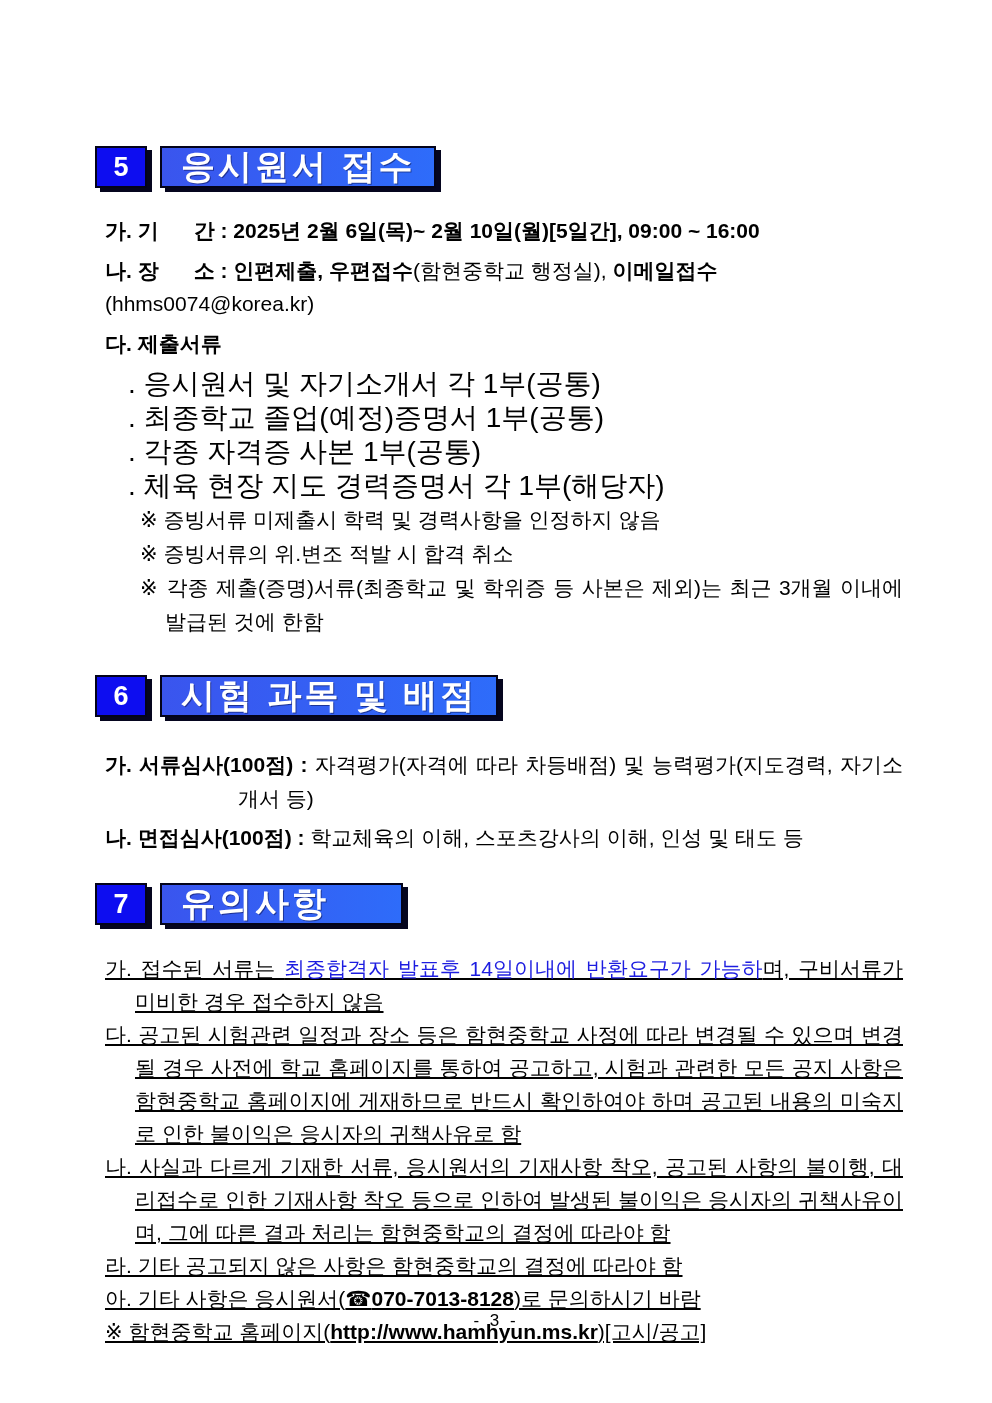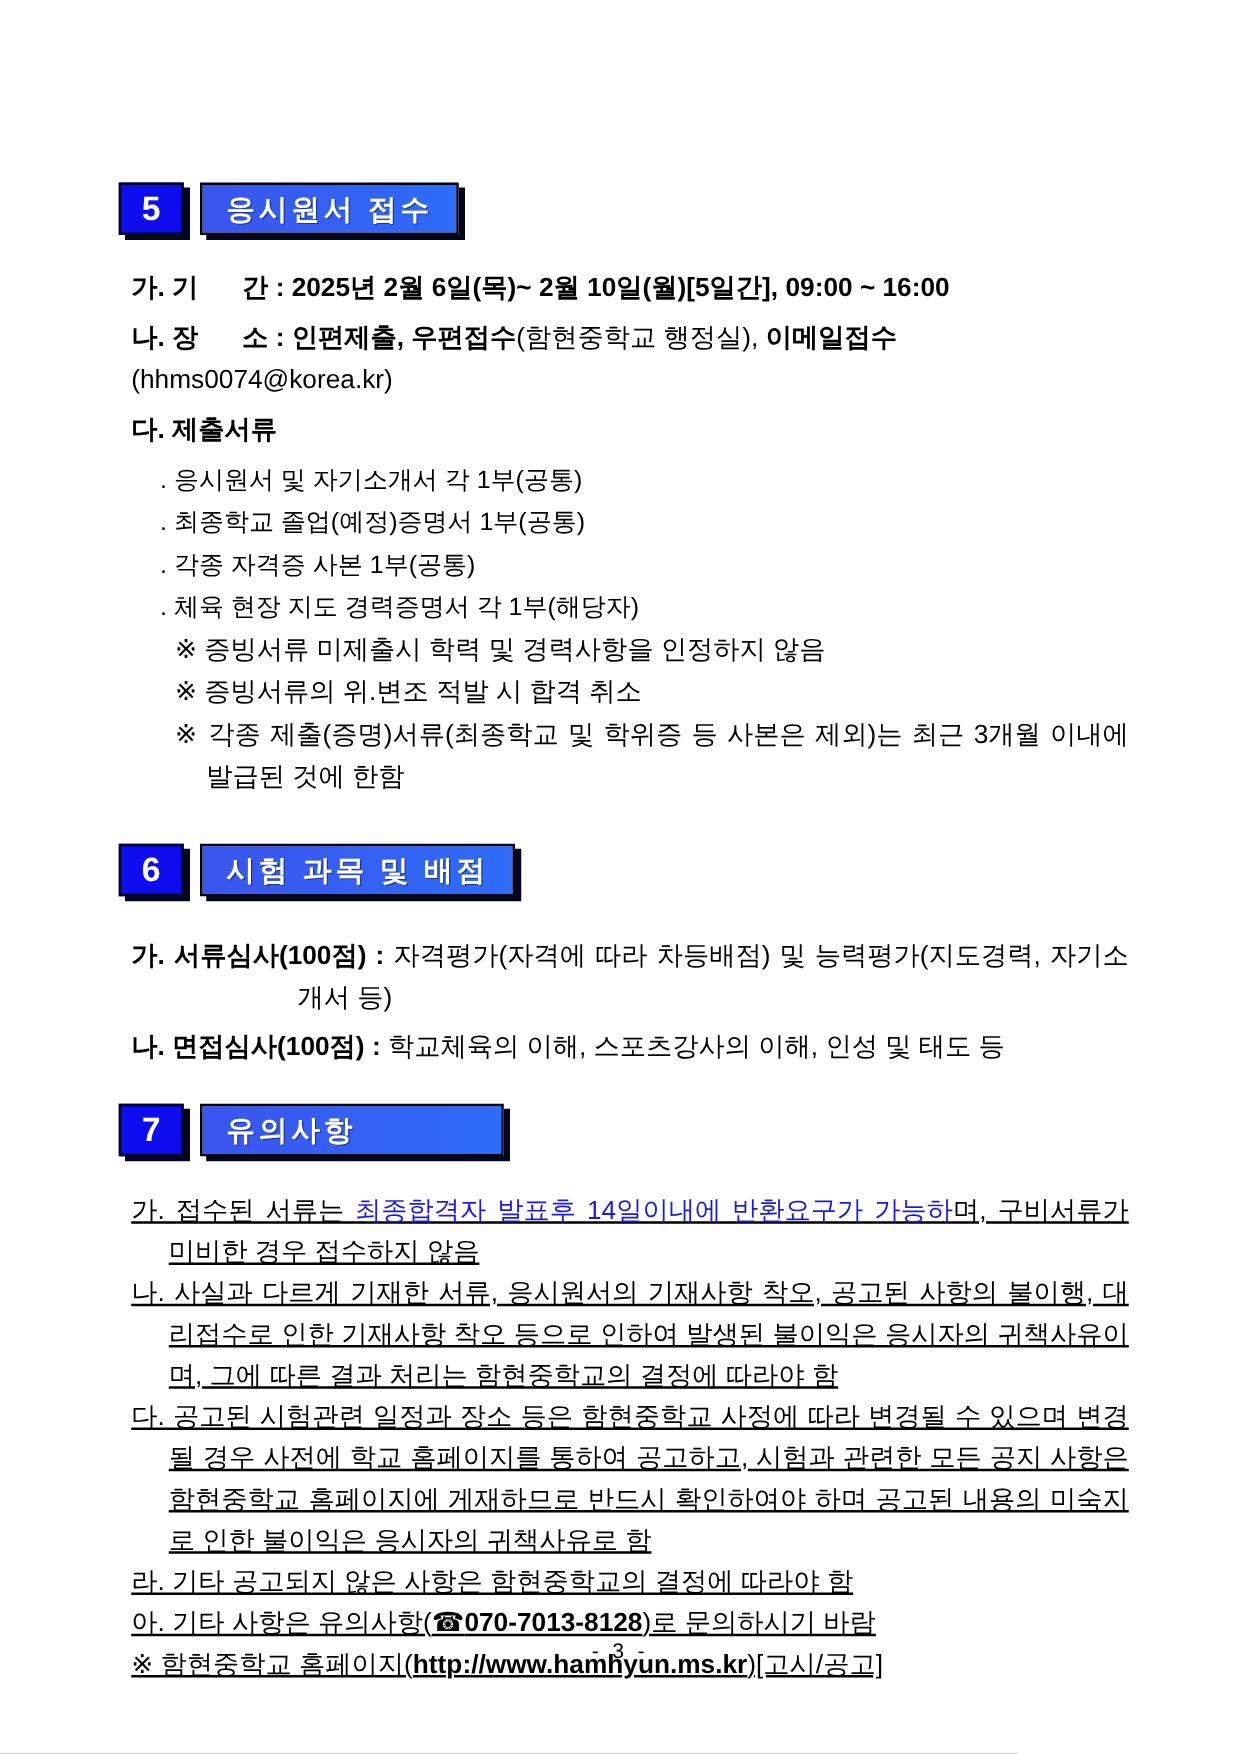--- a/index.html
+++ b/index.html
@@ -28,38 +28,38 @@
   .sec-num{
     width:52px;flex:0 0 52px;
     background:var(--section-number-bg);
     color:#fff;font-size:27px;font-weight:700;
     display:flex;align-items:center;justify-content:center;
     border:2px solid #03031a;
     box-shadow:5px 4px 0 var(--header-shadow);
   }
   .sec-title{
     background:linear-gradient(to right,var(--section-title-bg-left),var(--section-title-bg-right));
-    color:#fff;font-size:23px;font-weight:700;letter-spacing:3px;
+    color:#fff;font-size:34px;font-weight:700;letter-spacing:3px;
     display:flex;align-items:center;
     padding:0 19px;
     border:2px solid #03031a;
     box-shadow:5px 4px 0 var(--header-shadow);
     text-shadow:1px 1px 0 rgba(0,0,40,.45);
   }
   .sec-title.wide{min-width:243px;}
 
   
   .b{font-weight:700;}
   .pre{white-space:pre-wrap;}
   .blue{color:var(--highlight-blue);}
 
   .sec5-body{margin-top:26px;}
   .kv{font-size:21px;line-height:33px;margin-bottom:7px;padding-left:10px;}
   .doc-list{margin-top:1px;}
-  .doc-item{font-size:20px;line-height:34px;padding-left:33px;}
+  .doc-item{font-size:28px;line-height:34px;padding-left:33px;}
   .note-list{margin-top:0;}
   .note{font-size:21px;line-height:34px;padding-left:70px;text-indent:-25px;text-align:justify;}
 
   .sec6{margin-top:36px;}
   .sec6-body{margin-top:31px;}
   .score-item{font-size:21px;line-height:34px;margin-bottom:5px;padding-left:143px;text-indent:-133px;text-align:justify;}
 
   .sec7{margin-top:28px;}
   .sec7-body{margin-top:27px;text-decoration:underline;}
   .para{font-size:21px;line-height:33px;margin-bottom:0;padding-left:40px;text-indent:-30px;text-align:justify;}
@@ -109,23 +109,23 @@
       </div>
     </section>
 
     <section class="sec7">
       <div class="sec-head">
         <div class="sec-num">7</div>
         <div class="sec-title wide">유의사항</div>
       </div>
       <div class="sec7-body">
         <p class="para"><span>가. 접수된 서류는 </span><span class="blue">최종합격자 발표후 14일이내에 반환요구가 가능하</span><span>며, 구비서류가 미비한 경우 접수하지 않음</span></p>
+        <p class="para">다. 공고된 시험관련 일정과 장소 등은 함현중학교 사정에 따라 변경될 수 있으며 변경될 경우 사전에 학교 홈페이지를 통하여 공고하고, 시험과 관련한 모든 공지 사항은 함현중학교 홈페이지에 게재하므로 반드시 확인하여야 하며 공고된 내용의 미숙지로 인한 불이익은 응시자의 귀책사유로 함</p>
         <p class="para">나. 사실과 다르게 기재한 서류, 응시원서의 기재사항 착오, 공고된 사항의 불이행, 대리접수로 인한 기재사항 착오 등으로 인하여 발생된 불이익은 응시자의 귀책사유이며, 그에 따른 결과 처리는 함현중학교의 결정에 따라야 함</p>
-        <p class="para">다. 공고된 시험관련 일정과 장소 등은 함현중학교 사정에 따라 변경될 수 있으며 변경될 경우 사전에 학교 홈페이지를 통하여 공고하고, 시험과 관련한 모든 공지 사항은 함현중학교 홈페이지에 게재하므로 반드시 확인하여야 하며 공고된 내용의 미숙지로 인한 불이익은 응시자의 귀책사유로 함</p>
         <p class="para">라. 기타 공고되지 않은 사항은 함현중학교의 결정에 따라야 함</p>
-        <p class="para"><span>아. 기타 사항은 유의사항(</span><span>☎</span><span class="b">070-7013-8128</span><span>)로 문의하시기 바람</span></p>
+        <p class="para"><span>아. 기타 사항은 응시원서(</span><span>☎</span><span class="b">070-7013-8128</span><span>)로 문의하시기 바람</span></p>
         <p class="para"><span>※ 함현중학교 홈페이지(</span><span class="b">http://www.hamhyun.ms.kr</span><span>)[고시/공고]</span></p>
       </div>
     </section>
   </div>
 
   <div class="page-footer">- 3 -</div>
 </div>
 
 </body></html>

